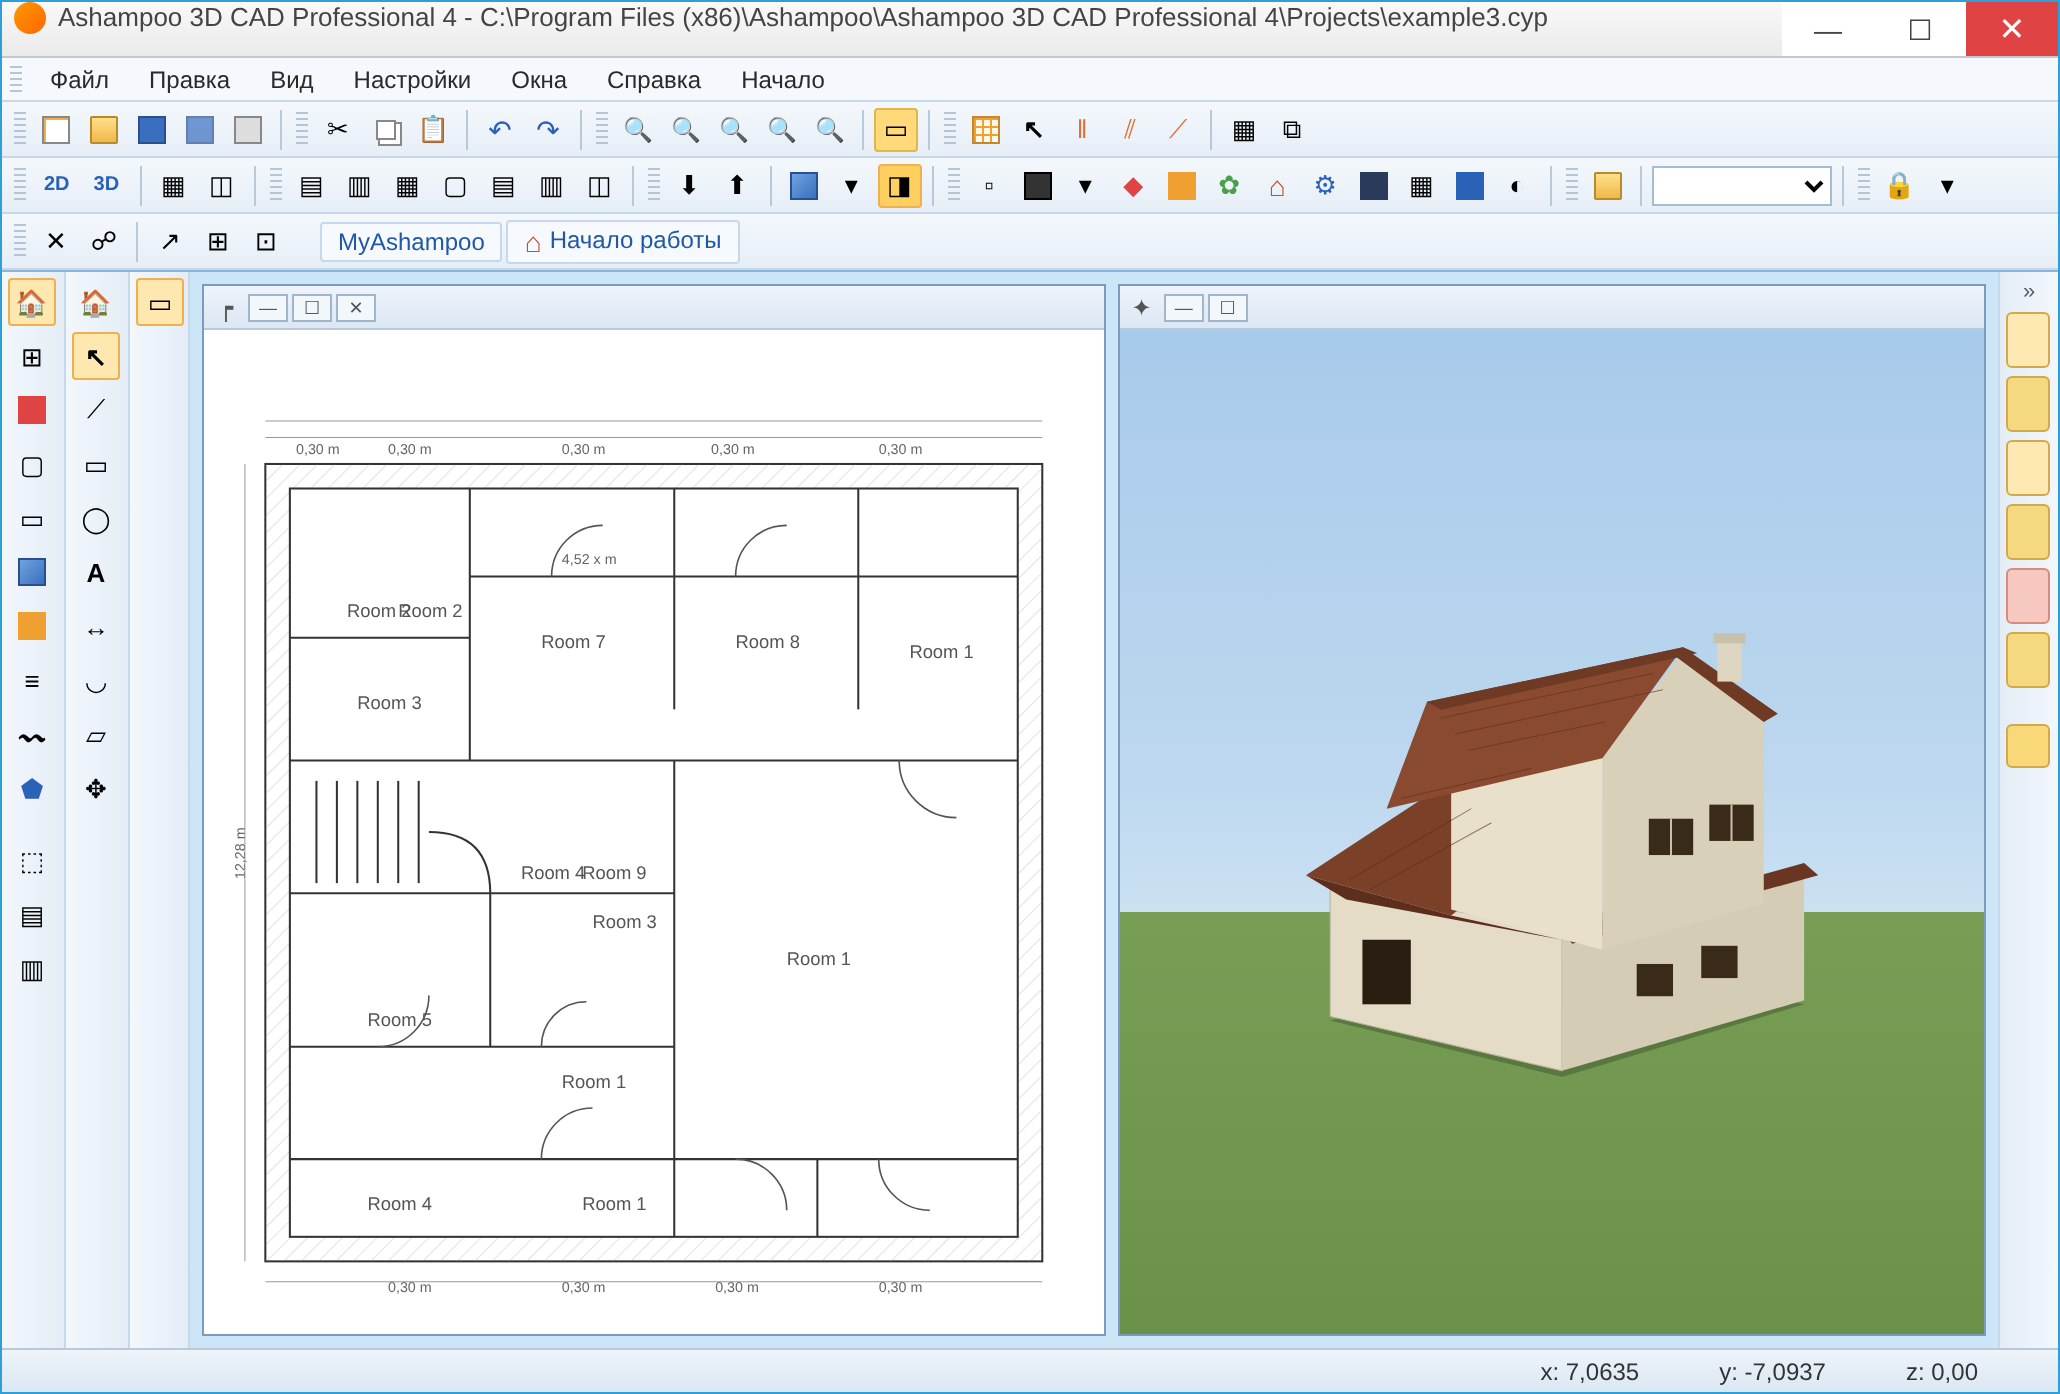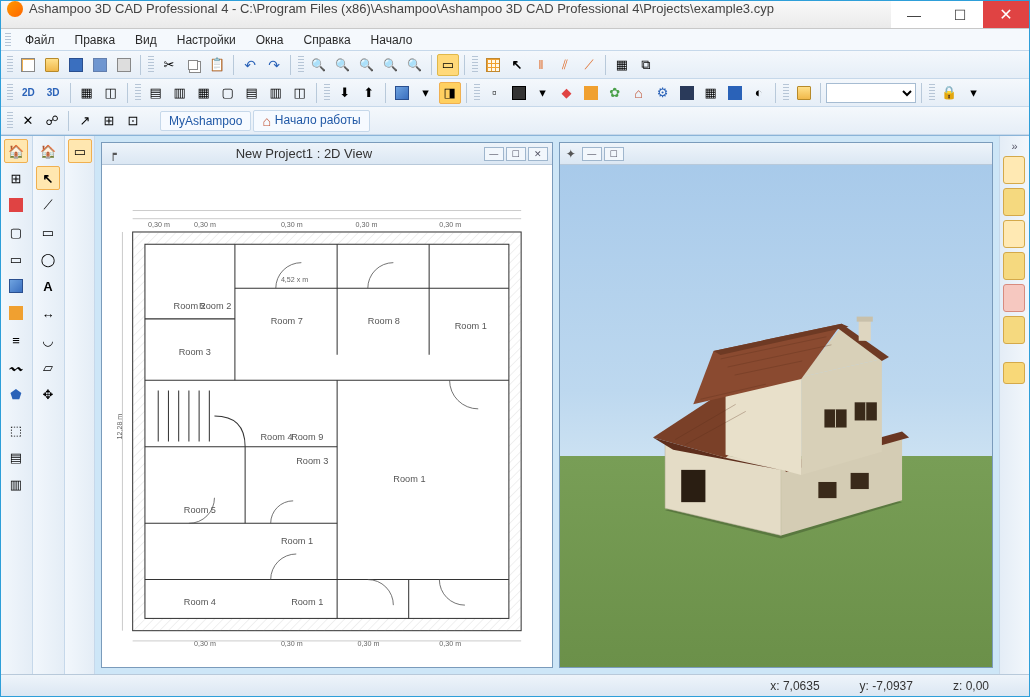--- a/index.html
+++ b/index.html
@@ -298,21 +298,20 @@
 
     <div class="side-tools" style="width:30px">
       <div class="tb-btn active" style="background:#ffe7b0;border-color:#f0b050">▭</div>
     </div>
 
     <div class="view-host">
 
       <div class="view-panel v2d">
         <div class="view-tb">
           <div class="vicon">┍</div>
-          <div class="vtitle">New Project1 : 2D View</div>
           <div class="vwin">
             <div class="vwbtn">—</div>
             <div class="vwbtn">☐</div>
             <div class="vwbtn">✕</div>
           </div>
         </div>
         <div class="plan-canvas">
           <svg viewBox="0 0 440 470">
             <defs>
               <pattern id="hatch" width="6" height="6" patternUnits="userSpaceOnUse" patternTransform="rotate(45)">

